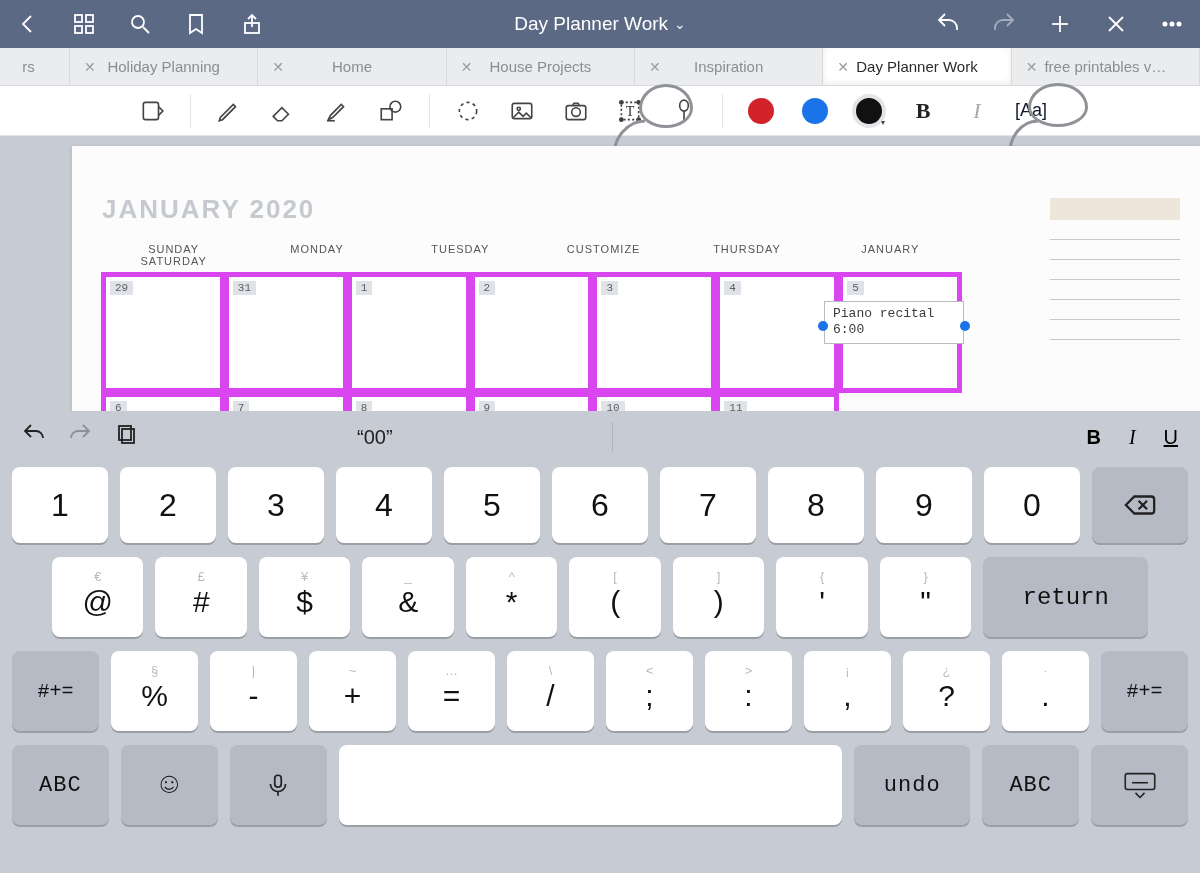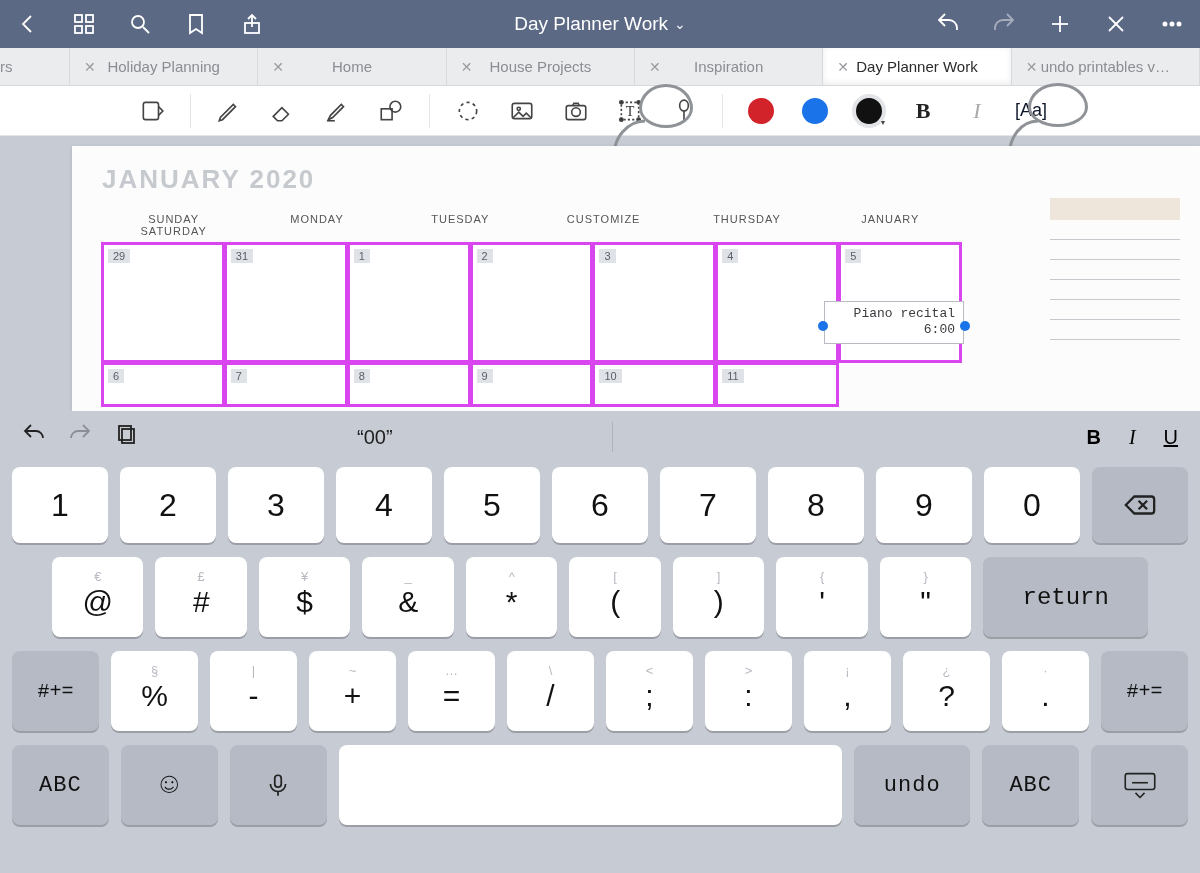--- a/index.html
+++ b/index.html
@@ -22,21 +22,21 @@
 
   
   .doctabs { height: 38px; background: #ebecee; display:flex; border-bottom: 1px solid #d7d9dd;}
   .doctab {
     flex:1; display:flex; align-items:center; justify-content:center; gap:10px;
     border-right:1px solid #d7d9dd; color:#8a8d92; font-size:15px;
     position:relative;
   }
   .doctab .x { font-size:14px; color:#9a9ca0; position:absolute; left:14px;}
   .doctab.active { background:#fff; color:#2b2b2b; font-weight:500; box-shadow:0 -2px 6px rgba(0,0,0,.08) inset;}
-  .doctab.first { flex:0 0 70px; justify-content:flex-start; padding-right:12px;}
+  .doctab.first { flex:0 0 70px; justify-content:center; padding-right:12px;}
 
   
   .toolbar {
     height: 50px; background:#fff; border-bottom:1px solid #e3e5e9;
     display:flex; align-items:center; padding:0 18px; gap:6px;
   }
   .tb-item { width:48px; height:40px; display:flex; align-items:center; justify-content:center;}
   .tb-sep  { width:1px; height:34px; background:#e2e4e8; margin:0 8px;}
   .tb-item svg { width:26px; height:26px; stroke:#444; fill:none; stroke-width:1.5; }
   .tb-circle { width:26px; height:26px; border-radius:50%; }
@@ -50,25 +50,25 @@
     padding:10px 16px; font-weight:500;
   }
 
   
   .page-wrap { position:relative; height: calc(873px - 48px - 38px - 50px - 462px); }
   .page {
     position:absolute; top:10px; left:72px; right:0; bottom:0; background:#fcfcfc;
     box-shadow:0 1px 4px rgba(0,0,0,.12);
     padding:18px 20px 0 30px;
   }
-  .month-title { color:#c6cacf; font-size:26px; font-weight:700; letter-spacing:2px;}
+  .month-title { color:#c6cacf; font-size:26px; font-weight:700; letter-spacing:2px;margin-top:30px;}
   .day-headers { display:grid; grid-template-columns:repeat(6,1fr); margin-top:18px; width:860px;}
   .day-headers div { text-align:center; font-size:11px; letter-spacing:1px; color:#555;}
   .cal { display:grid; grid-template-columns:repeat(7,1fr); grid-template-rows:120px 44px; width:860px; margin-top:6px;}
-  .cell { border:3px solid #d946ef; margin-left:-1px; margin-top:-1px; position:relative; background:#fff;}
+  .cell { border:5px solid #d946ef; margin-left:-1px; margin-top:-1px; position:relative; background:#fff;font-family:Liberation Mono, monospace;}
   .dnum { position:absolute; top:4px; left:4px; background:#dfe2e6; color:#5b5e63; font-size:11px; padding:1px 5px;}
   .noteslot {
     position:absolute; top:52px; right:20px; width:130px; height:210px;
   }
   .noteslot .hbar { height:22px; background:#eee6da; }
   .noteslot .line { height:20px; border-bottom:1px solid #c6c9cd;}
   .text-sel {
     position:absolute; border:1px solid #b8bcc2; background:#fff; font-family:"Courier New",monospace;
     font-size:13px; color:#3a3c40; padding:4px 8px; line-height:1.25;
   }
@@ -195,21 +195,21 @@
   <div class="doctab">
       <span class="x">✕</span>
       <span>Inspiration</span>
     </div>
   <div class="doctab active">
       <span class="x">✕</span>
       <span>Day Planner Work</span>
     </div>
   <div class="doctab">
       <span class="x">✕</span>
-      <span>undo printables v…</span>
+      <span>free printables v…</span>
     </div>
 </div>
 
 <div class="toolbar" style="position:relative;">
   <div class="tb-item" style="margin-left:110px;">
       <svg viewBox="0 0 24 24">
         <rect x="4" y="4" width="14" height="16" rx="2"></rect>
         <path d="M18 8l4 4-4 4"></path>
       </svg>
     </div>
@@ -353,21 +353,21 @@
           <div class="dnum">9</div>
         </div>
       <div class="cell">
           <div class="dnum">10</div>
         </div>
       <div class="cell">
           <div class="dnum">11</div>
         </div>
     </div>
 
-    <div class="text-sel" style="left:752px; top:155px; width:140px; white-space:pre;text-align:right;">Piano recital
+    <div class="text-sel" style="left:752px; top:155px; width:140px; white-space:pre;">Piano recital
 6:00</div>
     <div class="sel-dot" style="left:746px; top:175px;"></div>
     <div class="sel-dot" style="left:888px; top:175px;"></div>
 
     <div class="noteslot">
       <div class="hbar"></div>
       <div class="line"></div>
         <div class="line"></div>
         <div class="line"></div>
         <div class="line"></div>

